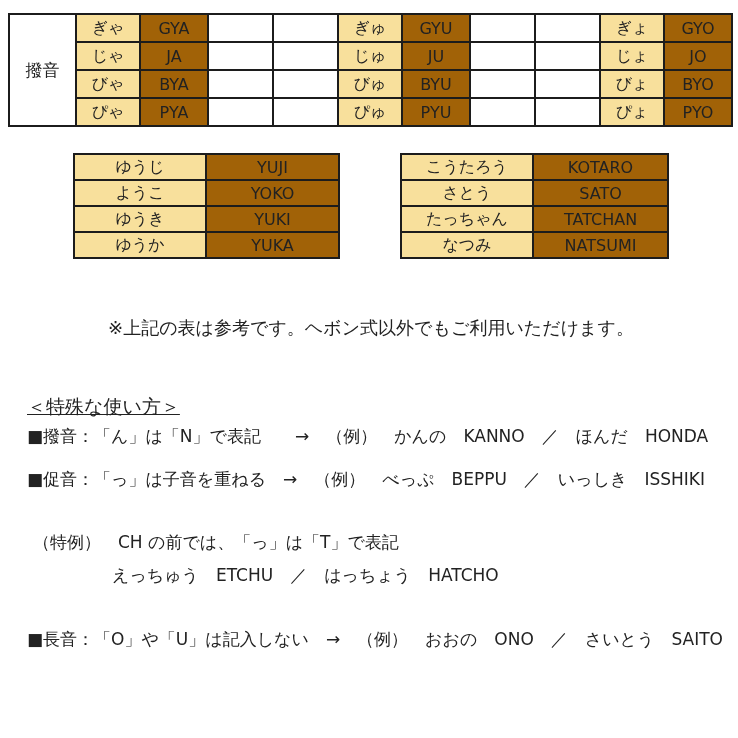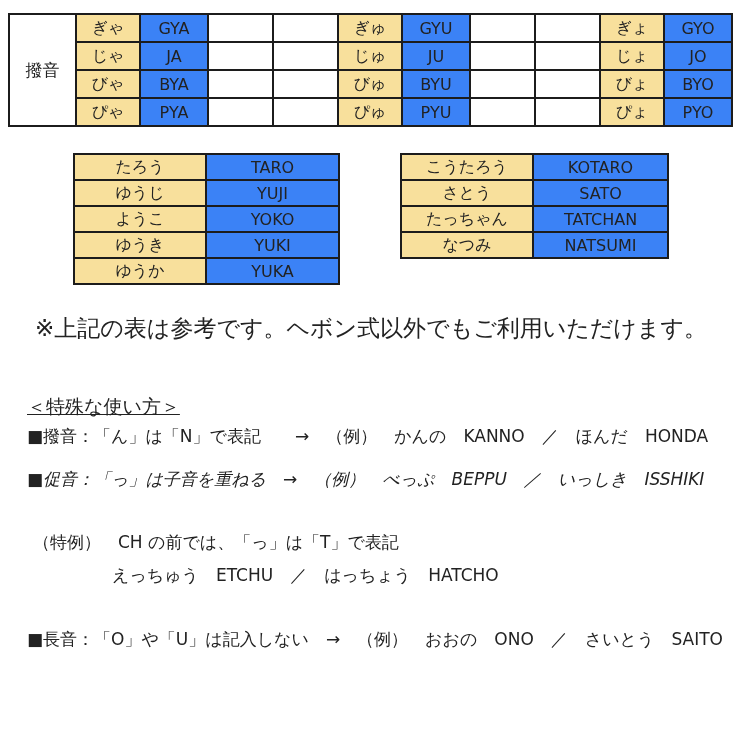--- a/index.html
+++ b/index.html
@@ -26,41 +26,41 @@
     text-align:center;
     vertical-align:middle;
     padding:0;
     overflow:hidden;
     white-space:nowrap;
   }
   .youon-table{left:8px;top:13px;width:723px;}
   .youon-table td{height:26px;font-size:16px;margin-top:41px;}
   .youon-table td.row-label{background:#ffffff;font-size:17px;}
   td.kana{background:var(--kana-bg);}
-  td.roma{background:#3b82f6;}
+  td.roma{background:#a16207;}
   td.empty{background:#ffffff;}
   .names-table{top:153px;}
   .names-left{left:73px;width:265px;}
   .names-right{left:400px;width:267px;}
   .names-table td{height:24px;font-size:16px;}
   .txt{
     position:absolute;
     white-space:nowrap;
     line-height:24px;
   }
   .note{
     left:4px;right:0;
     text-align:center;
     top:316px;
-    font-size:23px;
+    font-size:18px;
   }
   .heading{left:27px;top:394px;font-size:19px;text-decoration:underline;}
   .rule-line{left:27px;font-size:17px;}
   .line-hatsuon{top:424px;text-align:center;}
-  .line-sokuon{top:467px;font-style:italic;}
+  .line-sokuon{top:467px;}
   .tokurei-label{left:33px;top:530px;font-size:17px;}
   .tokurei-example{left:112px;top:563px;font-size:17px;}
   .line-choon{top:627px;}
 </style>
 </head>
 <body>
 
 <div class="page">
 
   <table class="youon-table">
@@ -129,24 +129,20 @@
     </tr>
   </tbody>
     </table>
 
   <table class="names-table names-left">
     <colgroup>
         <col style="width:132px">
         <col style="width:133px">
       </colgroup>
     <tbody>
-        <tr>
-      <td class="kana">たろう</td>
-      <td class="roma">TARO</td>
-    </tr>
     <tr>
       <td class="kana">ゆうじ</td>
       <td class="roma">YUJI</td>
     </tr>
     <tr>
       <td class="kana">ようこ</td>
       <td class="roma">YOKO</td>
     </tr>
     <tr>
       <td class="kana">ゆうき</td>

